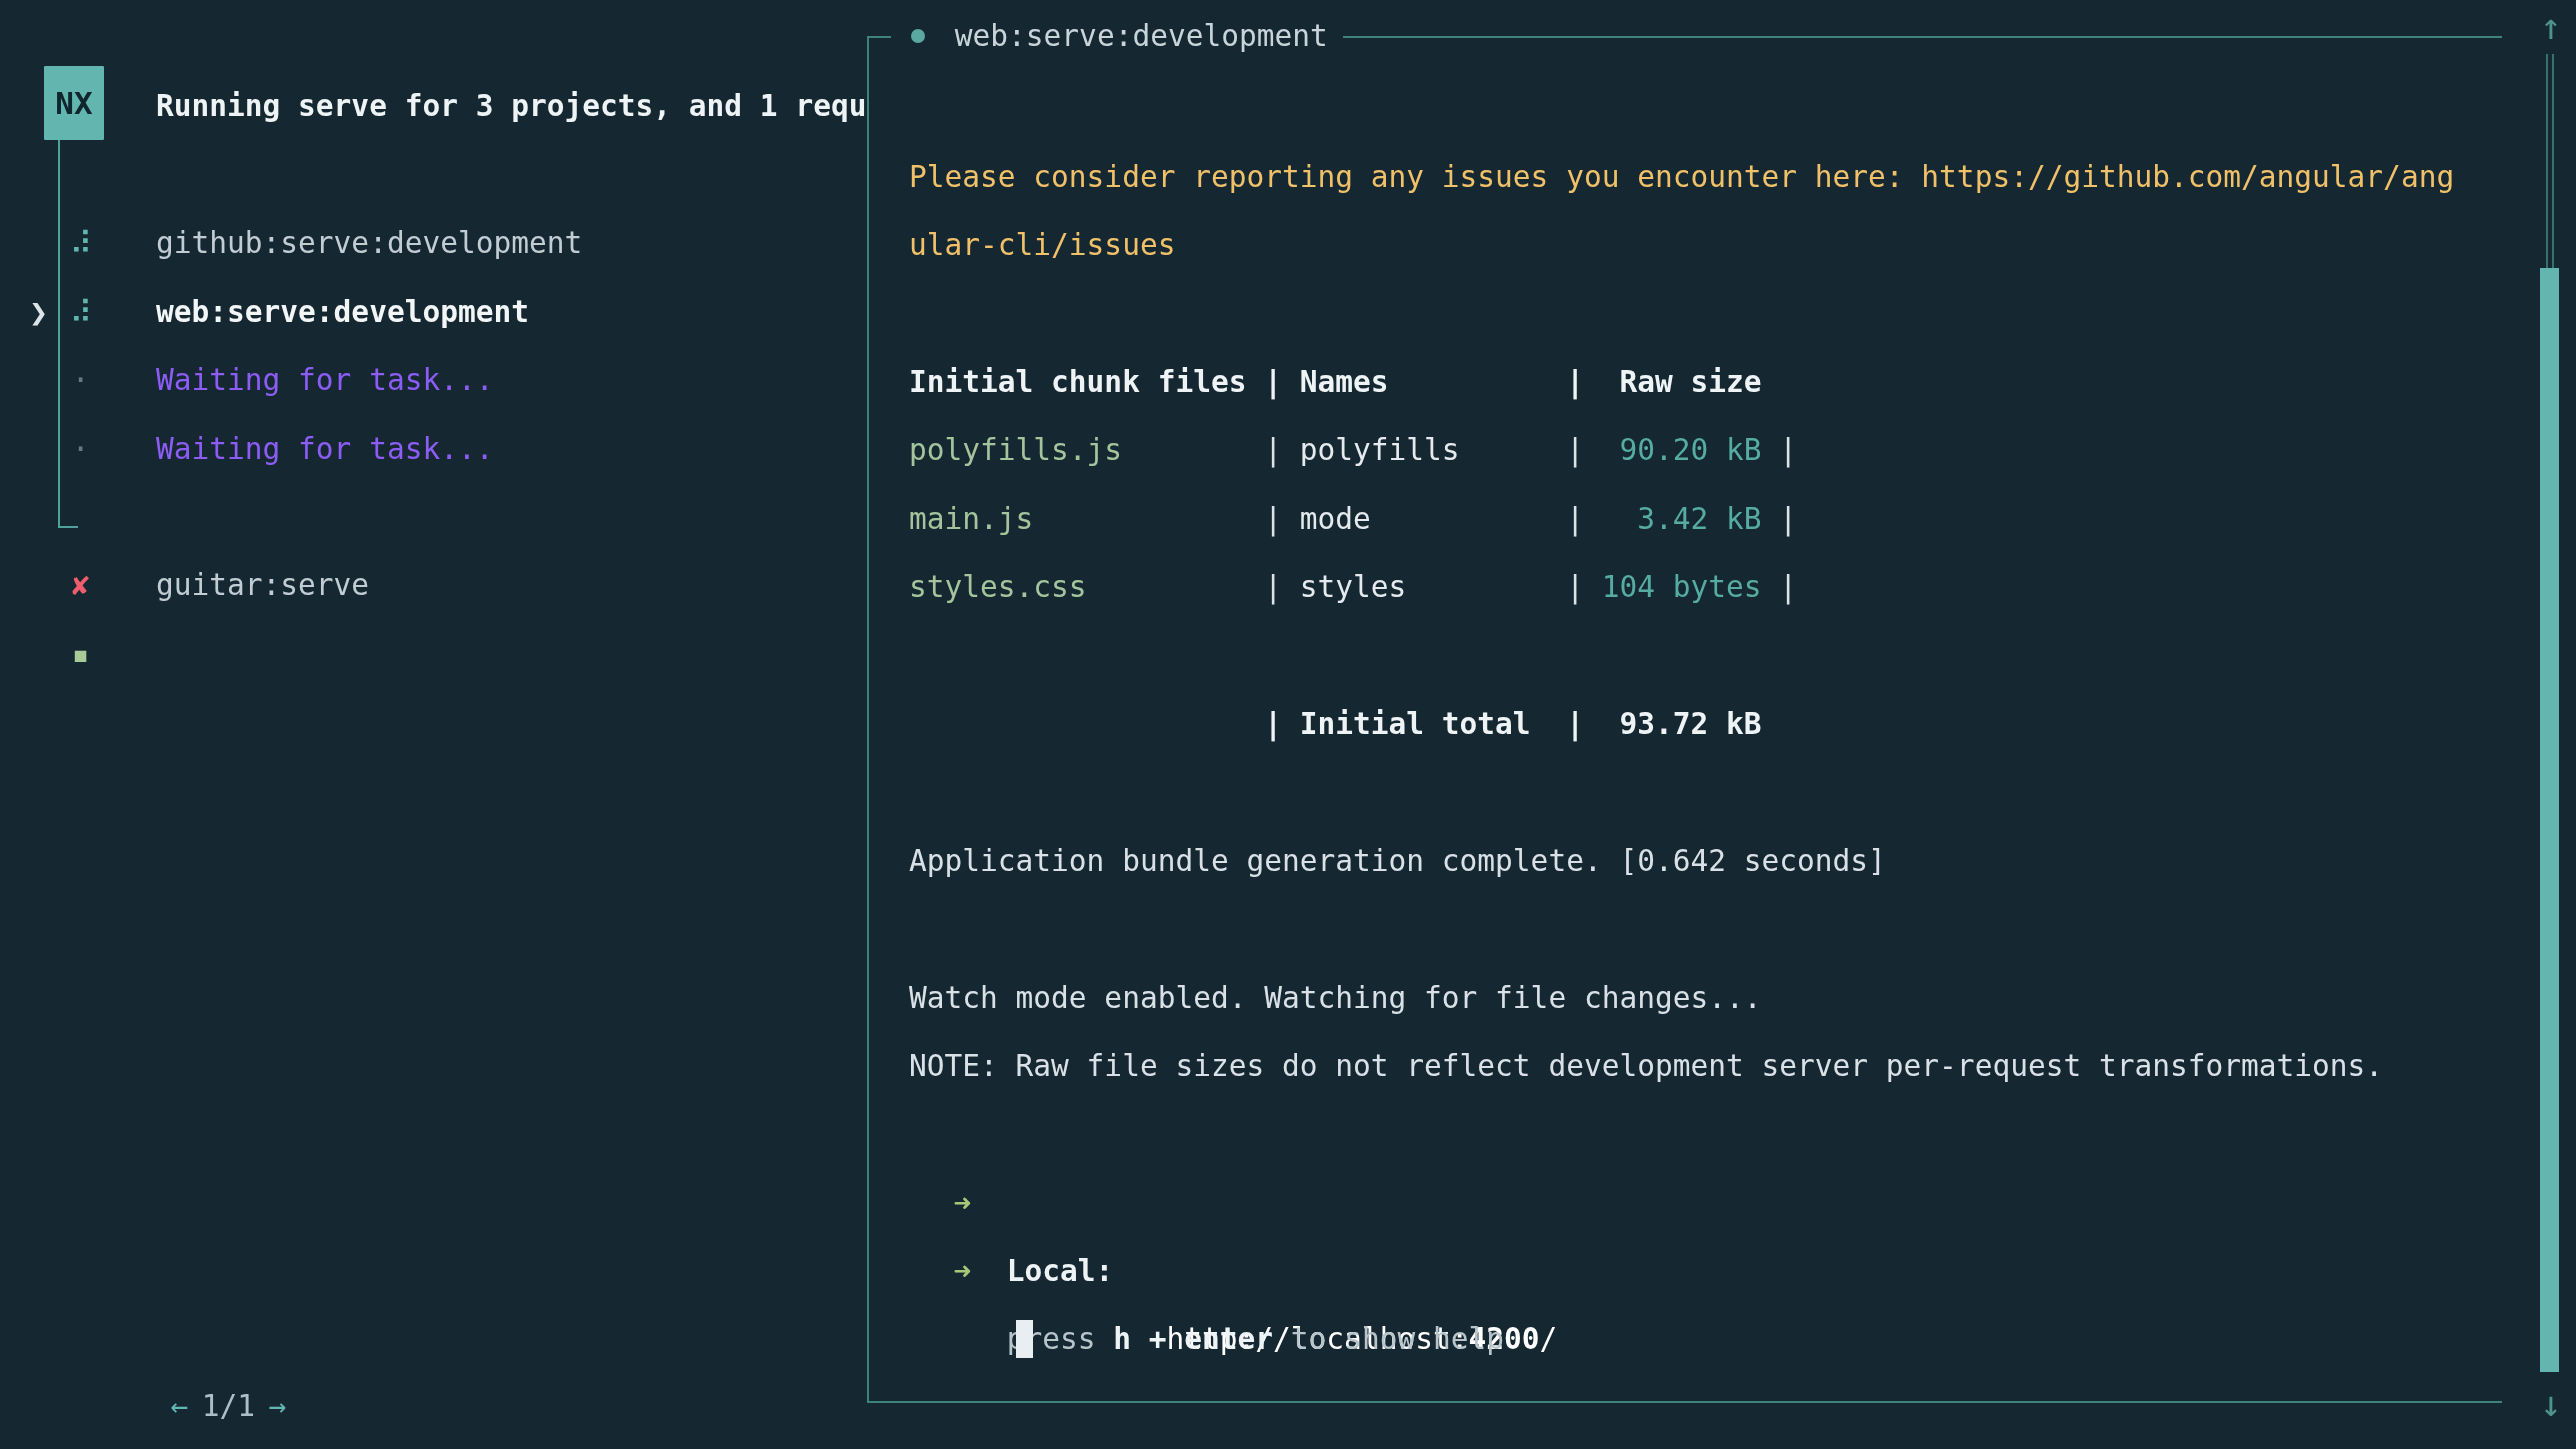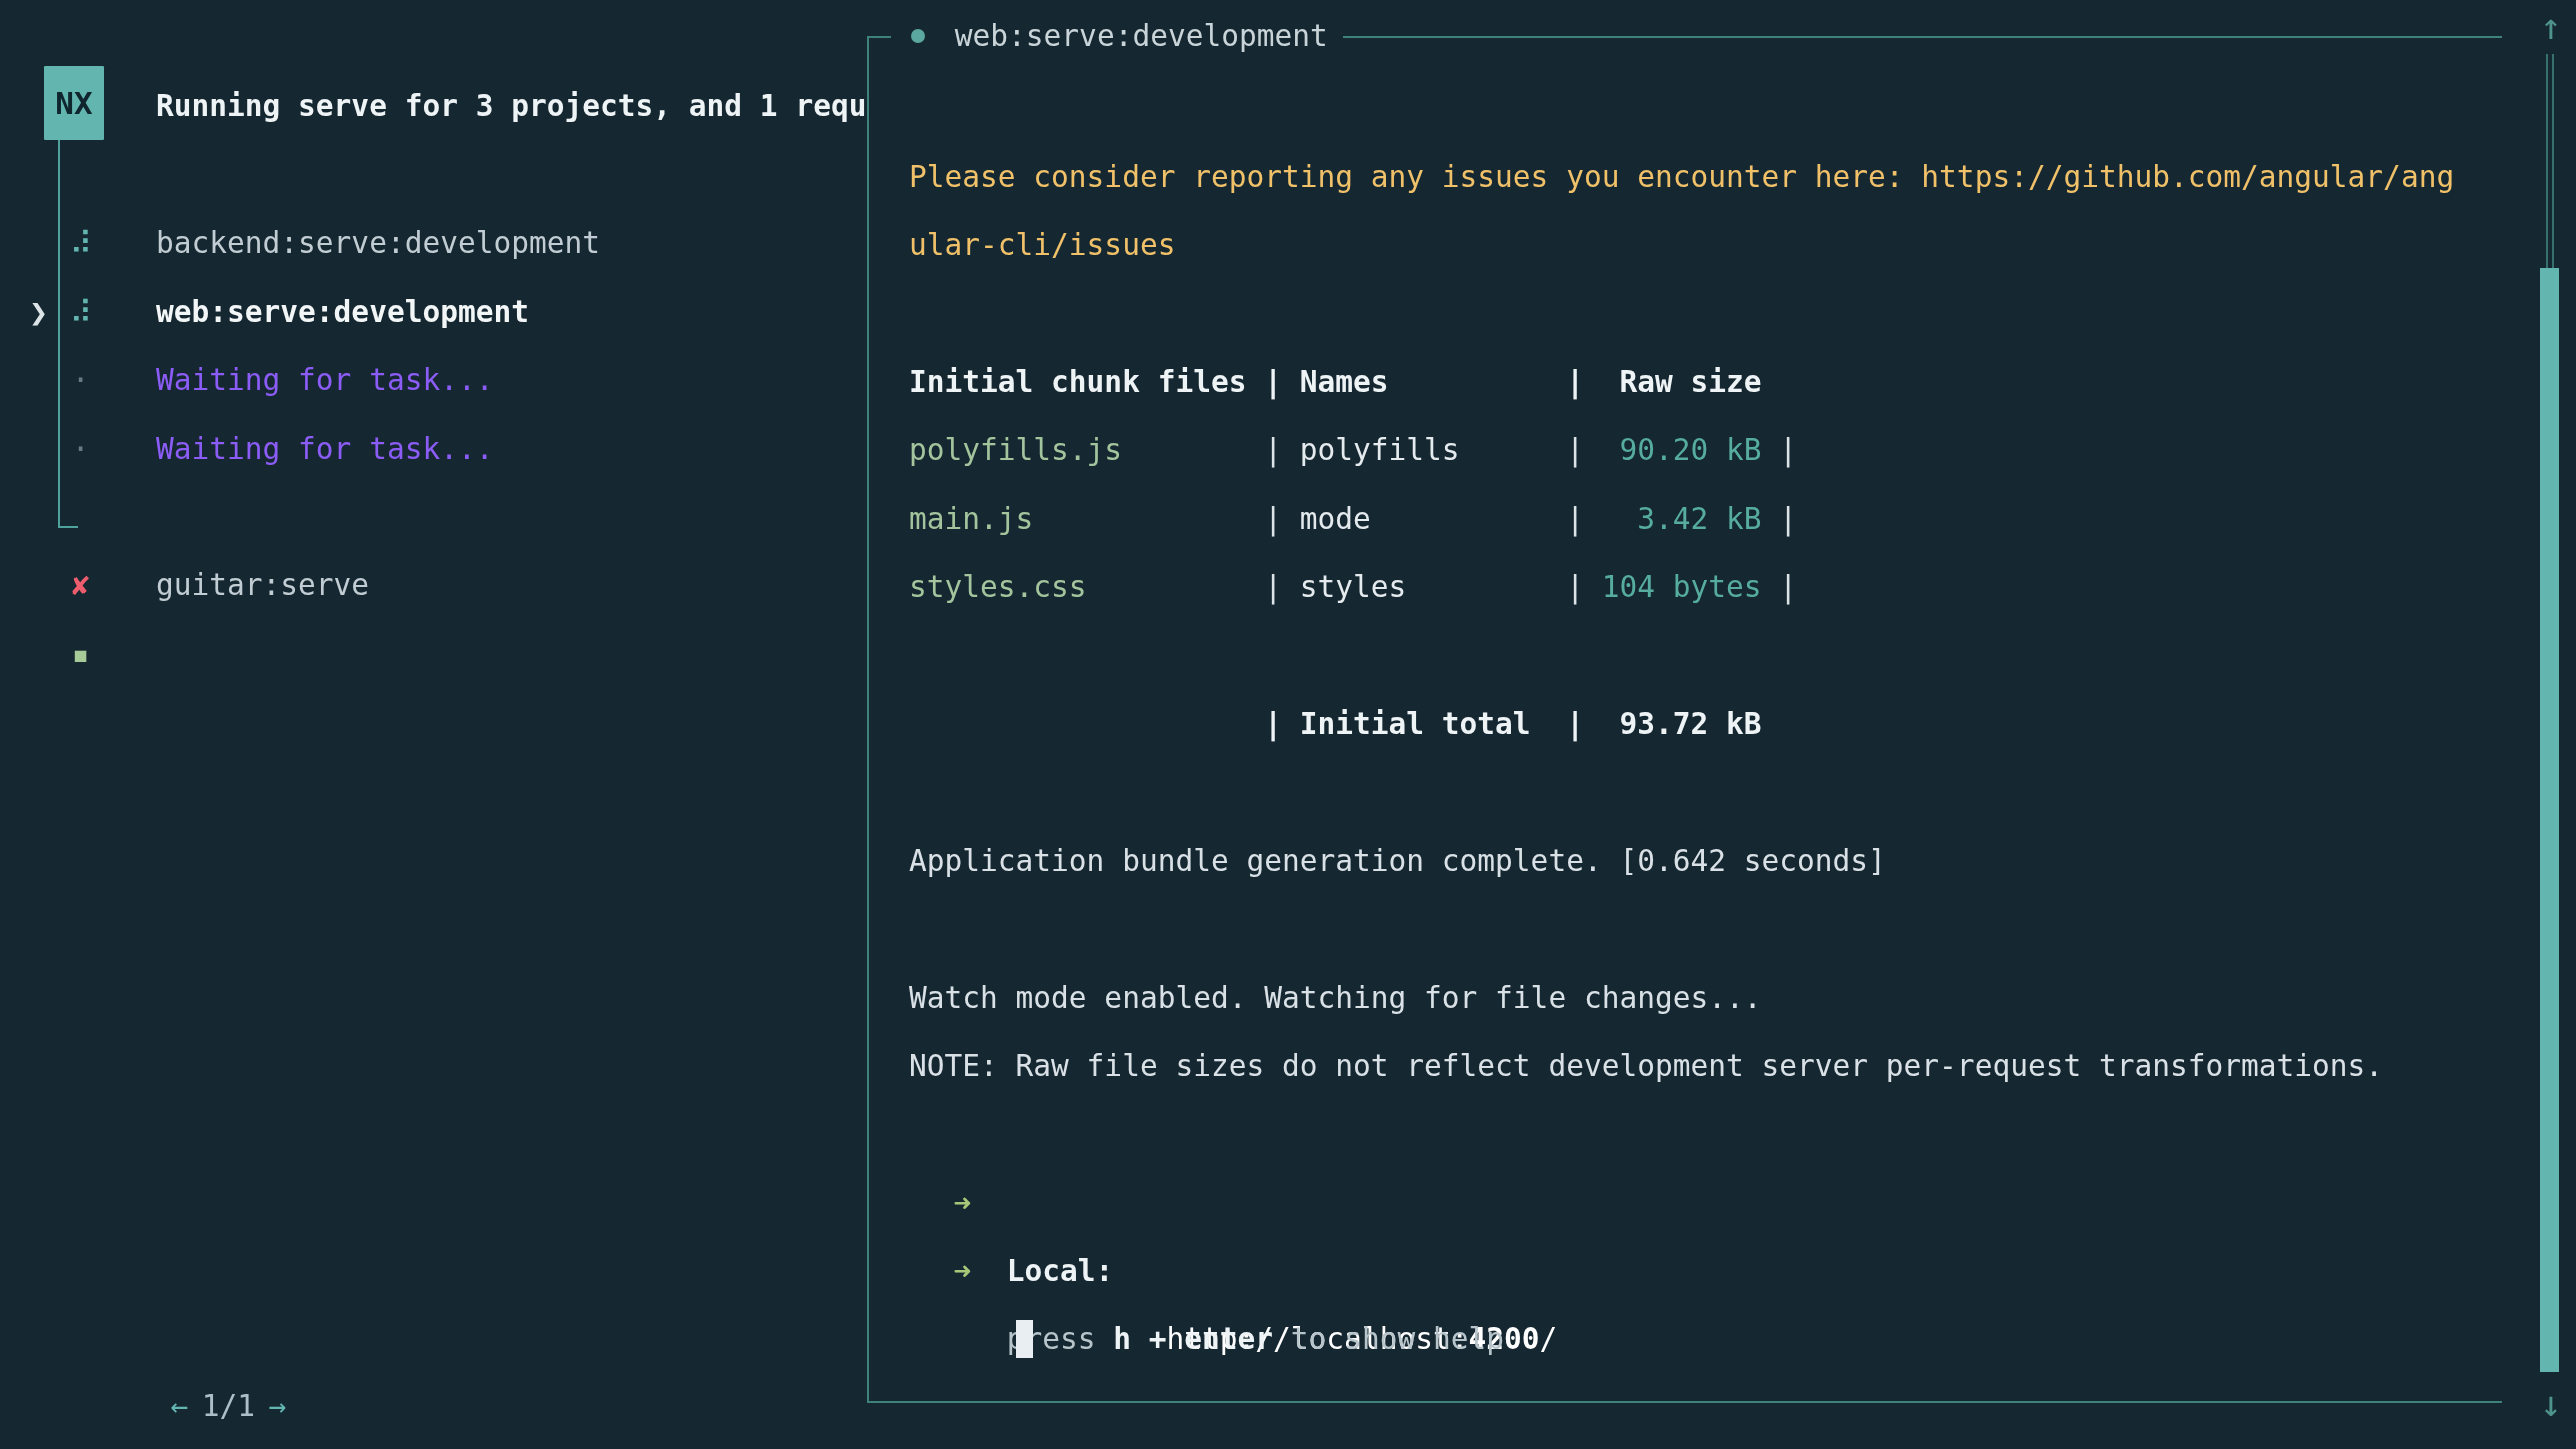--- a/index.html
+++ b/index.html
@@ -114,21 +114,21 @@
     <div class="badge">NX</div>
 
     <div class="sidebar-title">Running serve for 3 projects, and 1 requ</div>
 
     <div class="tree-line"></div>
 
     <div class="selected-arrow">❯</div>
 
     <div class="task-row" style="top:209px">
       <span class="task-icon icon-spin">⠼</span>
-      <span class="task-label">backend:serve:development</span>
+      <span class="task-label">github:serve:development</span>
     </div>
 
     <div class="task-row" style="top:278px">
       <span class="task-icon icon-spin">⠼</span>
       <span class="task-label lbl-sel">web:serve:development</span>
     </div>
 
     <div class="task-row" style="top:346px">
       <span class="task-icon icon-wait">·</span>
       <span class="task-label lbl-dim">Waiting for task...</span>

